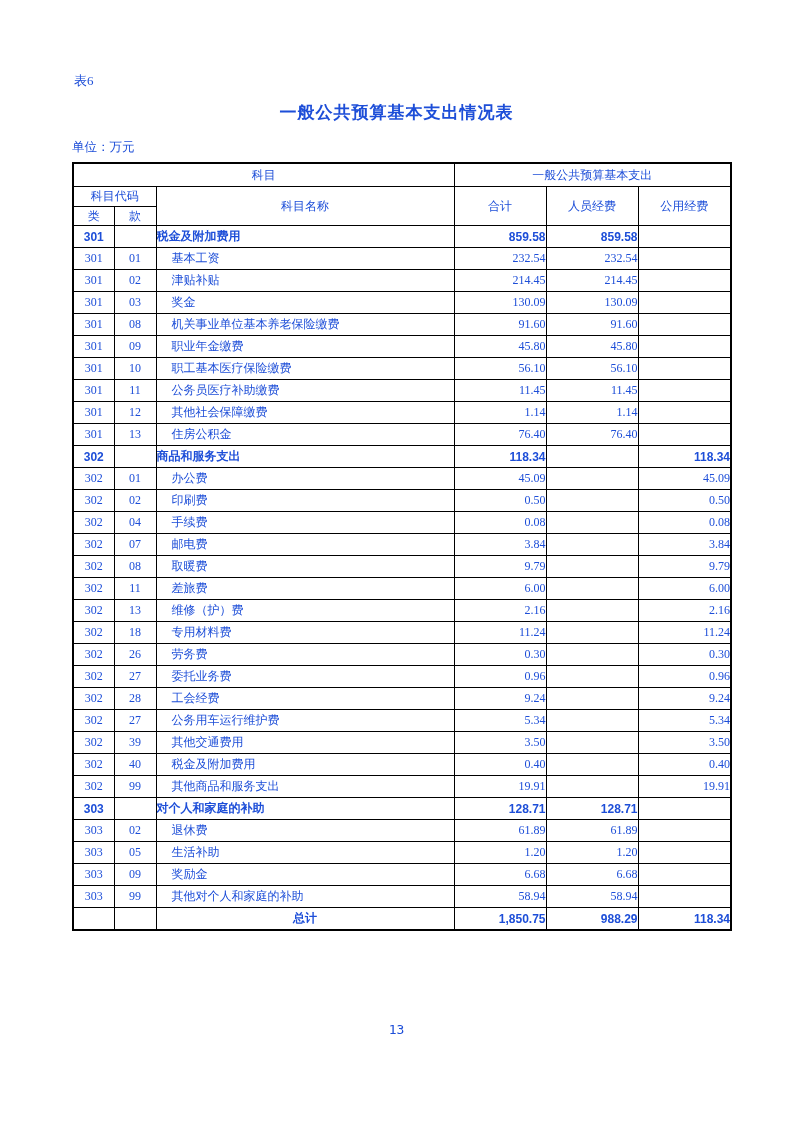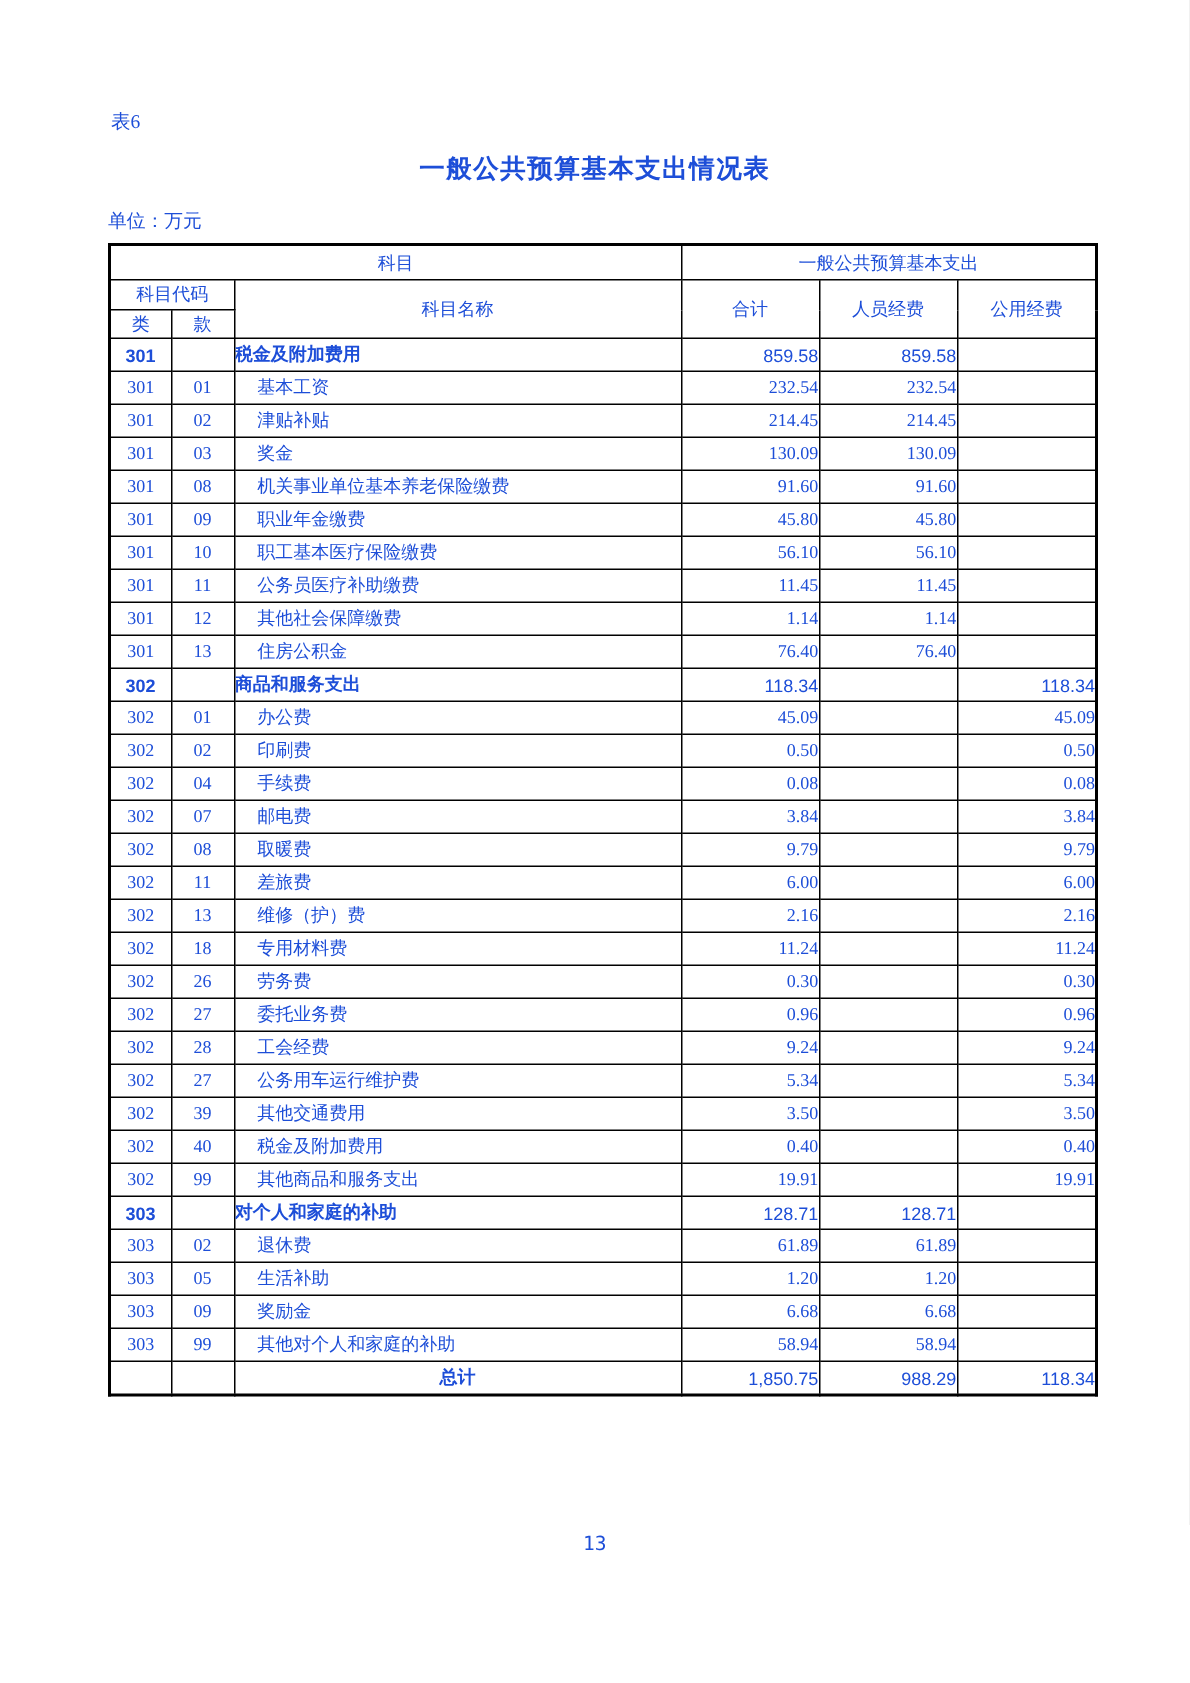--- a/index.html
+++ b/index.html
@@ -47,21 +47,21 @@
   .hrow1 th { height:22px; }
   .hrow2 th { height:19px; }
   .hrow3 th { height:18px; }
   th.hdr-bottom { border-bottom:2px solid #000; }
   tbody td { height:21px; }
   td.code { text-align:center; }
   td.name { text-align:left; padding-left:5px; }
   td.name.indent { padding-left:15px;font-family:Liberation Mono, monospace; }
   td.num  { text-align:right; padding-right:5px; }
   tr.section-row td { font-weight:bold; font-family:"Liberation Sans","DejaVu Sans",sans-serif; font-size:12px; }
-  tr.section-row td.num, tr.total-row td.num { font-weight:normal; }
+  tr.section-row td.num, tr.total-row td.num { font-weight:bold; }
   tr.total-row td { font-weight:bold; font-family:"Liberation Sans","DejaVu Sans",sans-serif; }
   tr.total-row td.name { text-align:center; padding-left:0;margin-top:18px; }
   .page-number {
     position:absolute; left:0; top:1022px; width:100%;
     text-align:center;
     font-size:13px;
     font-family:"DejaVu Sans Mono","Liberation Mono",monospace;
   }
 </style>
 </head>

